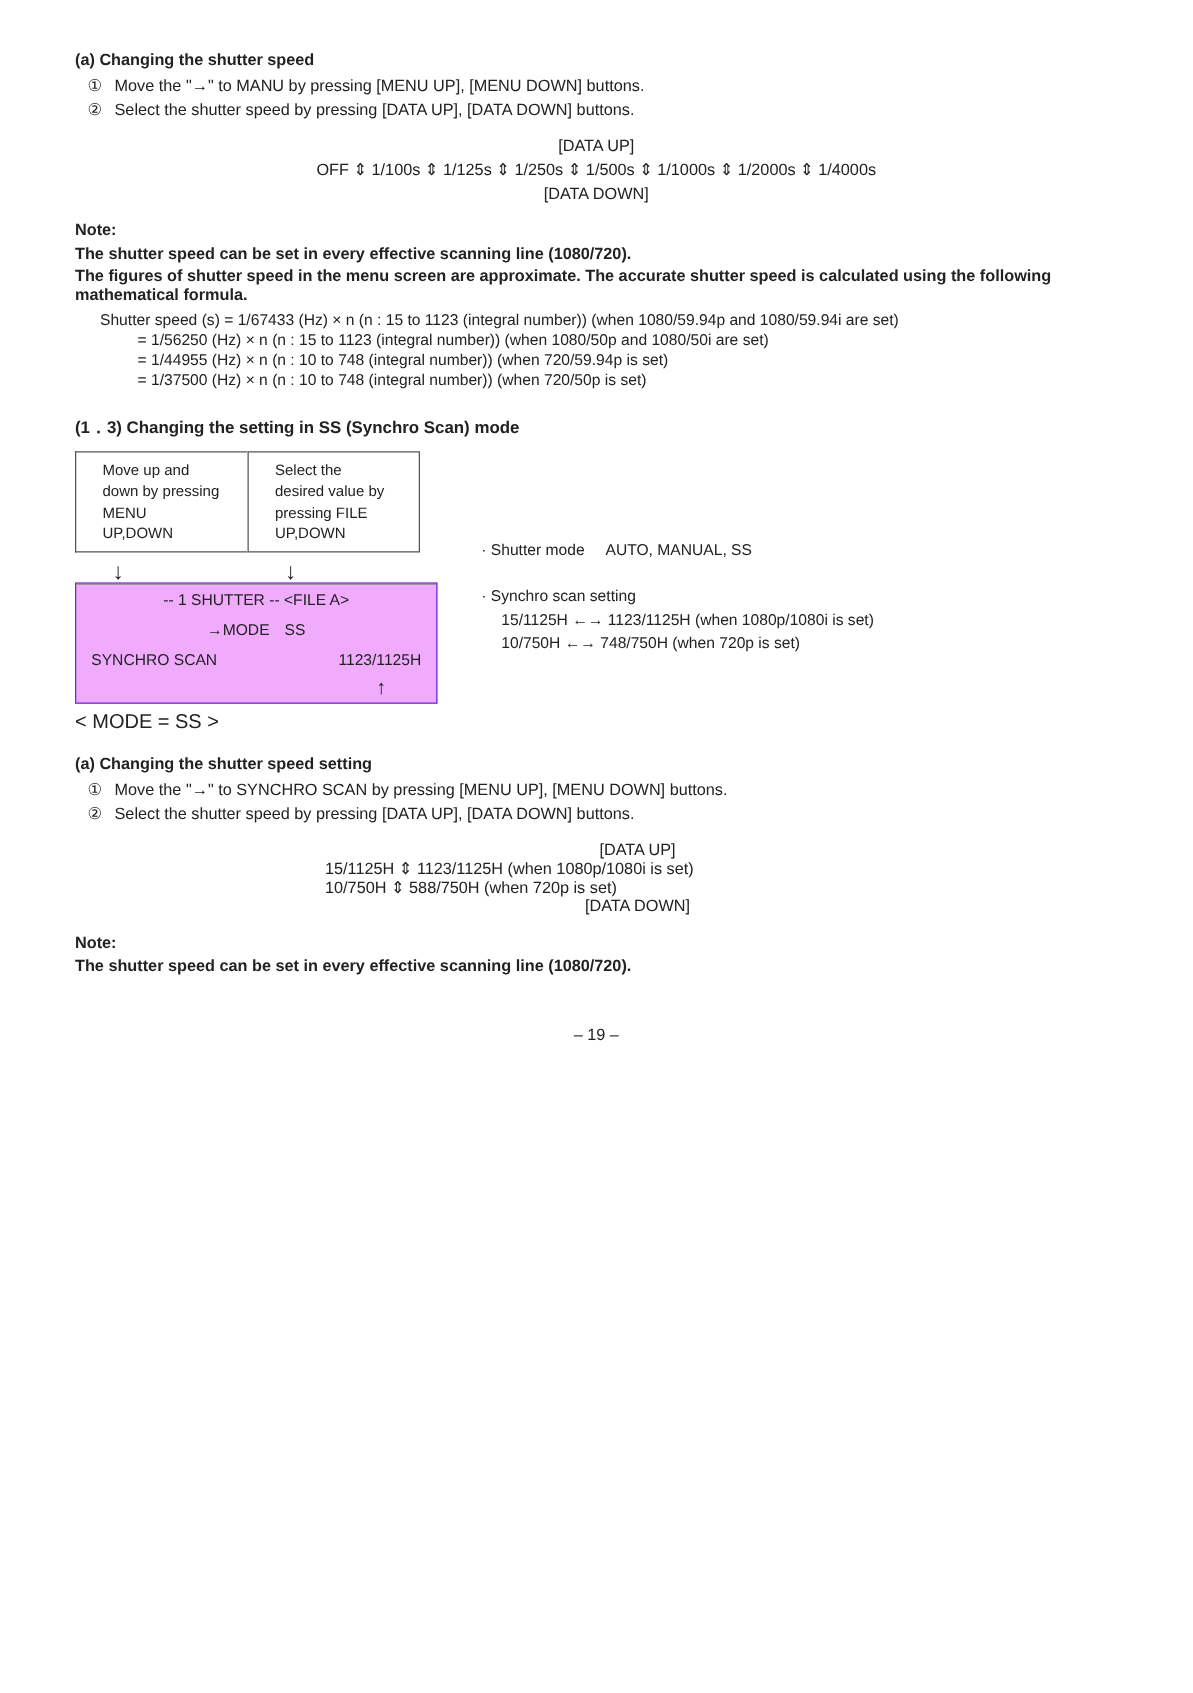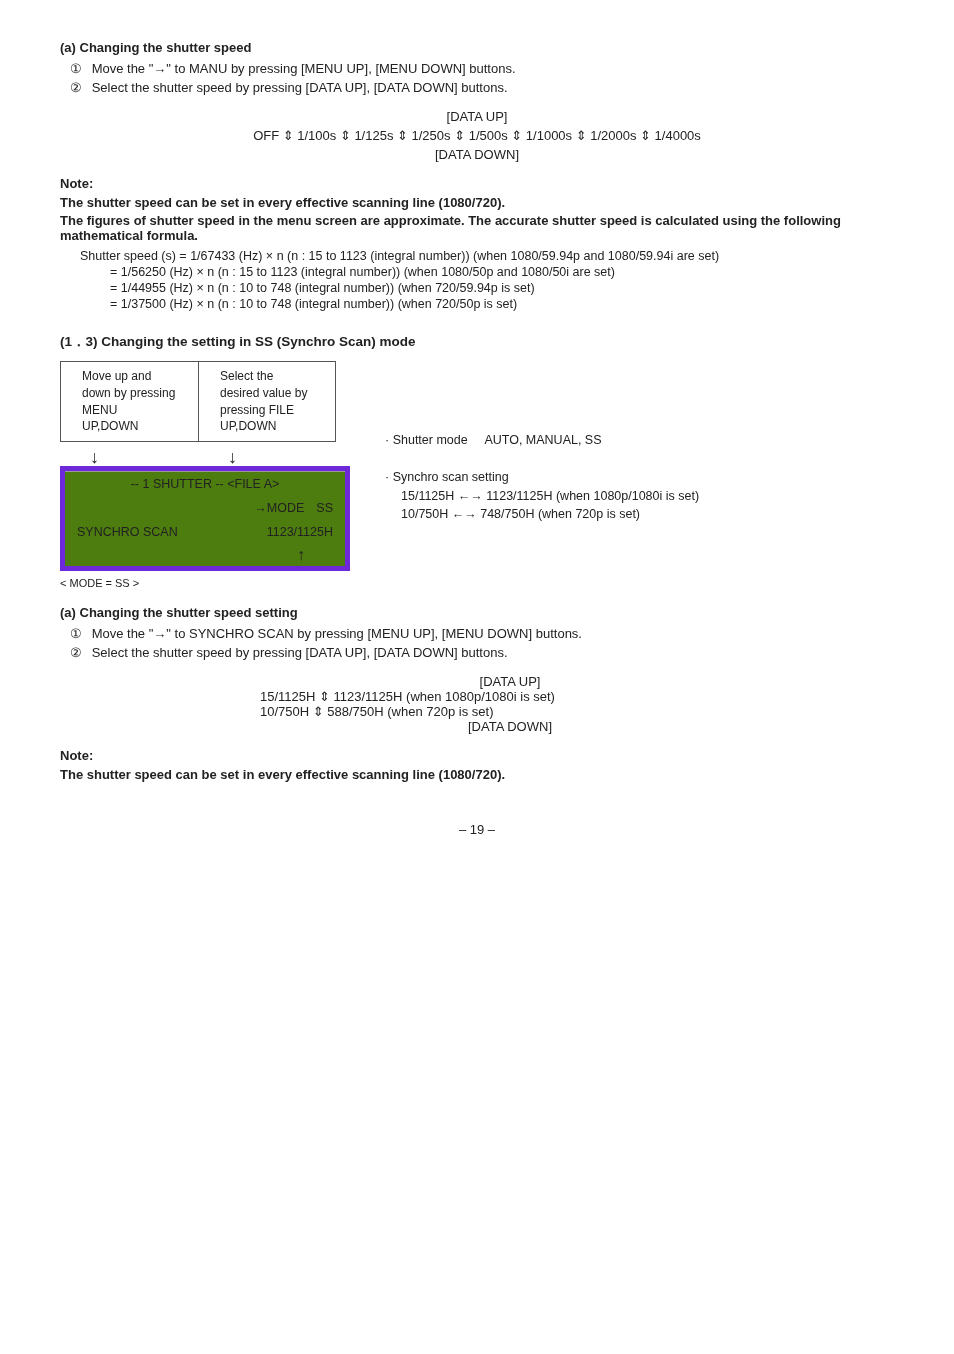--- a/index.html
+++ b/index.html
@@ -55,21 +55,21 @@
     .formula-line {
       margin-bottom: 2px;
     }
     .section-header {
       font-weight: bold;
       margin: 22px 0 10px 0;
       font-size: 13.5px;
     }
     .mode-label {
       text-align: center;
-      font-size: 11px;
+      font-size: 16px;
       margin-top: 6px;
     }
     .indent {
       padding-left: 30px;
     }
     .page-num {
       text-align: center;
       margin-top: 40px;
       font-size: 13px;
     }
@@ -88,23 +88,23 @@
       font-size: 12px;
       width: 138px;
       min-height: 62px;
       background: #fff;
       line-height: 1.4;
     }
     .callout-left {
       border-right: none;
     }
     .main-screen {
-      border: 5px solid #6d28d9;
+      border: 1px solid #6d28d9;
       width: 290px;
-      background: #4d7c0f;
+      background: #f0abfc;
     }
     .screen-line {
       padding: 5px 12px;
       font-size: 12.5px;
     }
     .screen-line-center {
       padding: 5px 12px;
       font-size: 12.5px;
       text-align: center;
     }
@@ -184,21 +184,21 @@
           <span style="font-size:18px; line-height:1;">↓</span>
         </div>
 
         <div style="width:69px; margin-left:69px; display:flex; justify-content:center; align-items:flex-end;">
           <span style="font-size:18px; line-height:1;">↓</span>
         </div>
       </div>
 
       <div class="main-screen">
         <div class="screen-line-center screen-divider">-- 1  SHUTTER --  &lt;FILE A&gt;</div>
-        <div class="screen-line" style="display:flex; justify-content:flex-end;gap:12px;">
+        <div class="screen-line" style="display:flex; justify-content:center;gap:12px;">
           <span>→MODE</span>
           <span>SS</span>
         </div>
         <div class="screen-line" style="display:flex; justify-content:space-between;">
           <span>SYNCHRO SCAN</span>
           <span>1123/1125H</span>
         </div>
 
         <div style="display:flex; justify-content:flex-end; padding-right:40px; font-size:16px; margin-top:2px; margin-bottom:2px;">
           <span>↑</span>

